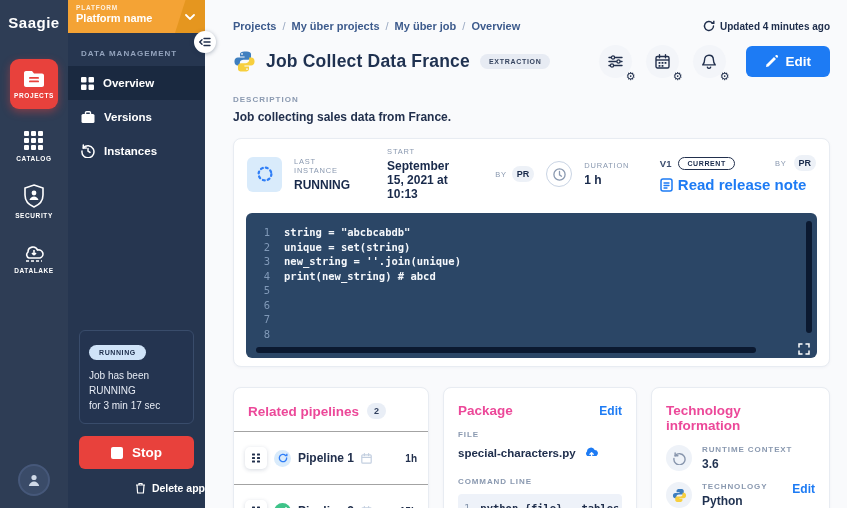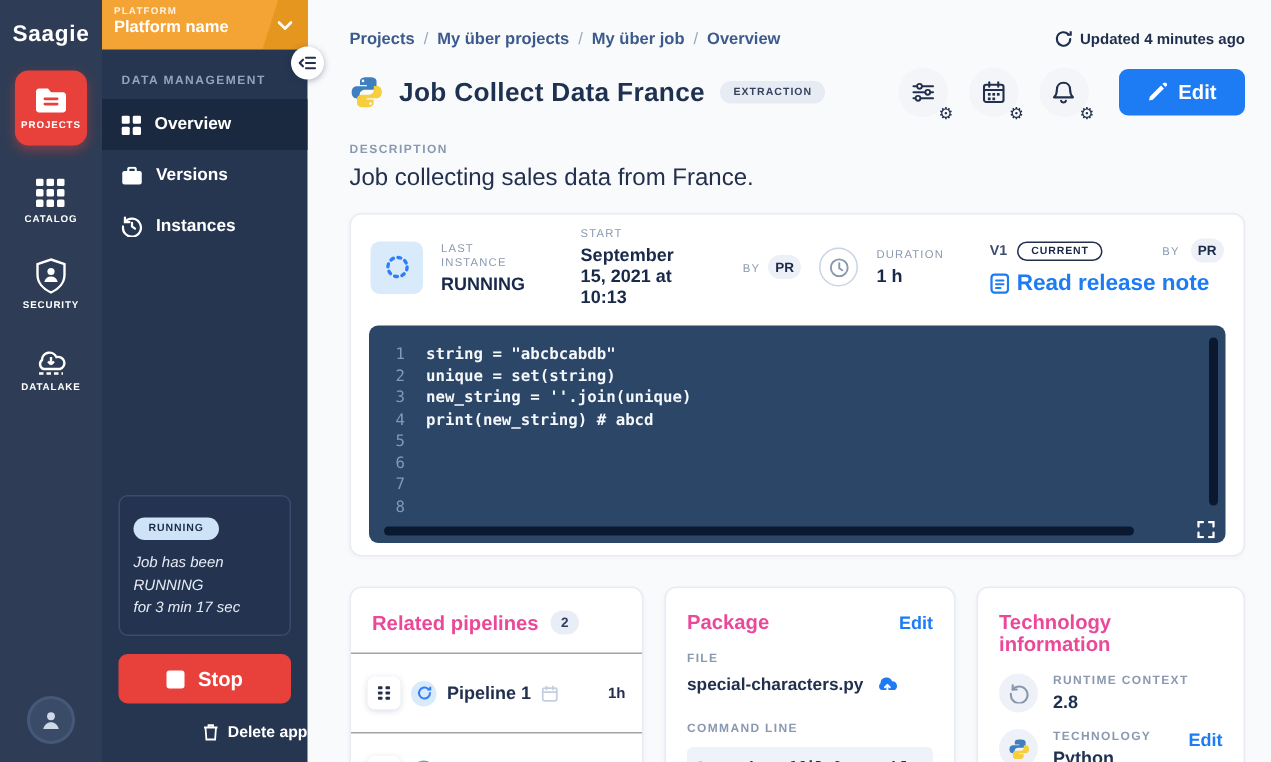--- a/index.html
+++ b/index.html
@@ -6,60 +6,60 @@
   html,body { width:847px; height:508px; overflow:hidden; }
   body {
     font-family:"Liberation Sans", sans-serif;
     background:#f9fafc;
     display:flex;
     position:relative;
     color:#22304d;
   }
   
   .rail { width:68px; background:#2e3d55; display:flex; flex-direction:column; align-items:center; flex-shrink:0; z-index:3; }
-  .rail-logo { color:#fff; font-size:15px; font-weight:bold; letter-spacing:.5px; padding:14px 0 16px; }
+  .rail-logo { color:#fff; font-size:15px; font-weight:bold; letter-spacing:.5px; padding:14px 0 28px; }
   .rail-item { display:flex; flex-direction:column; align-items:center; gap:4px; margin-bottom:22px; cursor:pointer; }
   .rail-item .lbl { color:#fff; font-size:6.5px; font-weight:bold; letter-spacing:.6px; }
   .rail-tile { width:48px; height:50px; background:#e8413c; border-radius:9px; display:flex; flex-direction:column; align-items:center; justify-content:center; gap:4px; box-shadow:0 3px 8px rgba(232,65,60,.45); }
   .rail-spacer { flex:1; }
   .rail-avatar { width:32px; height:32px; border-radius:50%; background:#3a4b68; border:2px solid #46587a; display:flex; align-items:center; justify-content:center; margin-bottom:12px; cursor:pointer; }
   
   .sidenav { width:137px; background:#263650; display:flex; flex-direction:column; flex-shrink:0; z-index:2; }
   .platform { position:relative; background:#f4a335; height:33px; padding:4px 8px; overflow:hidden; cursor:pointer; }
   .platform .p-lbl { font-size:6.5px; font-weight:bold; letter-spacing:.8px; color:rgba(255,255,255,.85); display:block; }
   .platform .p-name { font-size:11px; font-weight:bold; color:#fff; display:block; margin-top:1px; white-space:nowrap; }
   .platform-fold { position:absolute; right:0; top:0; bottom:0; width:30px; background:#e5961f; clip-path:polygon(35% 0,100% 0,100% 100%,0 100%); display:flex; align-items:center; justify-content:center; }
   .section-label { color:#93a3bd; font-size:8px; font-weight:bold; letter-spacing:1px; margin:16px 0 8px 13px; }
   .nav-item { display:flex; align-items:center; gap:9px; height:34px; padding-left:13px; color:#fff; font-size:11.5px; font-weight:bold; cursor:pointer; }
   .nav-item.active { background:#1a2940; }
   .sn-spacer { flex:1; }
   .status-card { margin:0 11px 12px; border:1px solid #394c6b; border-radius:6px; padding:10px 9px; background:#243450; }
   .status-pill { display:inline-block; background:#cfe3f8; color:#1c2c49; font-size:7px; font-weight:bold; letter-spacing:.6px; padding:4px 10px; border-radius:9px; }
-  .status-text { color:#e6ebf4; font-size:10px; line-height:1.5; margin-top:8px;font-style:italic; }
+  .status-text { color:#e6ebf4; font-size:10px; line-height:1.5; margin-top:8px; }
   .stop-btn { margin:0 11px; height:33px; background:#e8413c; border:none; border-radius:6px; color:#fff; font-family:inherit; font-size:13.5px; font-weight:bold; display:flex; align-items:center; justify-content:center; gap:9px; cursor:pointer; }
   .stop-sq { width:12px; height:12px; background:#fff; border-radius:2px; }
   .delete-row { display:flex; align-items:center; justify-content:flex-end; gap:6px; color:#fff; font-size:10.5px; font-weight:bold; margin:13px 0 14px; cursor:pointer; }
   
   .collapse-btn { position:absolute; left:194px; top:31px; width:22px; height:22px; border-radius:50%; background:#fff; box-shadow:0 1px 4px rgba(20,40,70,.35); display:flex; align-items:center; justify-content:center; z-index:5; cursor:pointer; }
   
   .main { flex:1; padding:0 17px 0 28px; position:relative; min-width:0; }
   .topbar { display:flex; justify-content:space-between; align-items:center; padding-top:20px; }
   .breadcrumb { font-size:11px; font-weight:bold; color:#3c5a8c; display:flex; gap:6px; align-items:center; }
   .breadcrumb .crumb { cursor:pointer; }
   .breadcrumb .sep { color:#9aa9c2; font-weight:normal; }
   .updated { display:flex; align-items:center; gap:5px; font-size:10px; font-weight:bold; color:#1e2d4b; }
   .title-row { display:flex; align-items:center; margin-top:13px; gap:10px; }
   .job-title { font-size:17.5px; font-weight:bold; color:#1f3150; letter-spacing:.2px; }
   .type-badge { background:#e7ebf3; color:#36445f; font-size:7px; font-weight:bold; letter-spacing:.7px; padding:4px 9px; border-radius:9px; }
   .title-actions { margin-left:auto; display:flex; align-items:center; gap:14px; }
   .icon-btn { width:33px; height:33px; border-radius:50%; background:#f3f5f9; display:flex; align-items:center; justify-content:center; position:relative; cursor:pointer; }
   .icon-sub { position:absolute; right:-4px; bottom:-4px; font-size:11px; color:#22304d; line-height:1; }
   .edit-btn { background:#1d7bf4; border:none; border-radius:6px; color:#fff; font-family:inherit; font-size:13.5px; font-weight:bold; padding:8px 19px; display:flex; align-items:center; gap:8px; cursor:pointer; margin-left:6px; }
   .desc-label { font-size:8px; font-weight:bold; letter-spacing:1px; color:#8a99b0; margin-top:17px; }
-  .desc-text { font-size:16px; font-weight:normal; color:#22304d; margin-top:6px; }
+  .desc-text { font-size:12px; font-weight:bold; color:#22304d; margin-top:6px; }
   
   .instance-card { background:#fff; border:1px solid #e8ecf2; border-radius:8px; margin-top:14px; box-shadow:0 1px 3px rgba(30,50,90,.04); }
   .inst-header { display:flex; align-items:center; padding:8px 13px; gap:12px; }
   .inst-icon { width:35px; height:35px; border-radius:6px; background:#d9ebfb; display:flex; align-items:center; justify-content:center; flex-shrink:0; }
   .meta-lbl { font-size:7.5px; font-weight:normal; letter-spacing:.8px; color:#8a99b0; }
   .meta-val { font-size:12px; font-weight:bold; color:#18294a; margin-top:3px; }
   .by-group { display:flex; align-items:center; gap:5px; }
   .by-pill { background:#edf1f7; border-radius:8px; font-size:9px; font-weight:bold; color:#18294a; padding:3px 5px; }
   .clock-circle { width:26px; height:26px; border-radius:50%; border:1.5px solid #c9d4e4; display:flex; align-items:center; justify-content:center; margin-left:auto; flex-shrink:0; }
   .right-block { display:flex; flex-direction:column; gap:5px; }
@@ -547,21 +547,21 @@
       <div class="tech-rows">
         <div class="tech-row">
           <span class="tech-ic">
             <svg width="13" height="13" viewBox="0 0 14 14">
                 <path d="M2.3 4A6 6 0 1 1 1 7" fill="none" stroke="#8896ad" stroke-width="1.5" stroke-linecap="round"></path>
                 <path d="M2.3 1v3h3" fill="none" stroke="#8896ad" stroke-width="1.5" stroke-linecap="round"></path>
               </svg>
           </span>
           <div>
             <div class="field-lbl">RUNTIME CONTEXT</div>
-            <div class="tech-val">2.8</div>
+            <div class="tech-val">3.6</div>
           </div>
         </div>
         <div class="tech-row">
           <span class="tech-ic">
             <svg width="15" height="15" viewBox="0 0 24 24">
                 <path fill="#3f7fbf" d="M11.9 1.5c-2.8 0-4.6.9-4.6 2.8v2.6h4.8v.9H5.2c-2 0-3.7 1.4-3.7 4.2 0 2.8 1.5 4.3 3.5 4.3h2.1v-2.7c0-2 1.8-3.3 3.9-3.3h4.8c1.7 0 3-1.2 3-2.9V4.3c0-1.8-1.9-2.8-4.3-2.8h-2.6z"></path>
                 <path fill="#f7cf3e" d="M12.1 22.5c2.8 0 4.6-.9 4.6-2.8v-2.6h-4.8v-.9h6.9c2 0 3.7-1.4 3.7-4.2 0-2.8-1.5-4.3-3.5-4.3h-2.1v2.7c0 2-1.8 3.3-3.9 3.3H8.2c-1.7 0-3 1.2-3 2.9v3.1c0 1.8 1.9 2.8 4.3 2.8h2.6z"></path>
               </svg>
           </span>
           <div>

